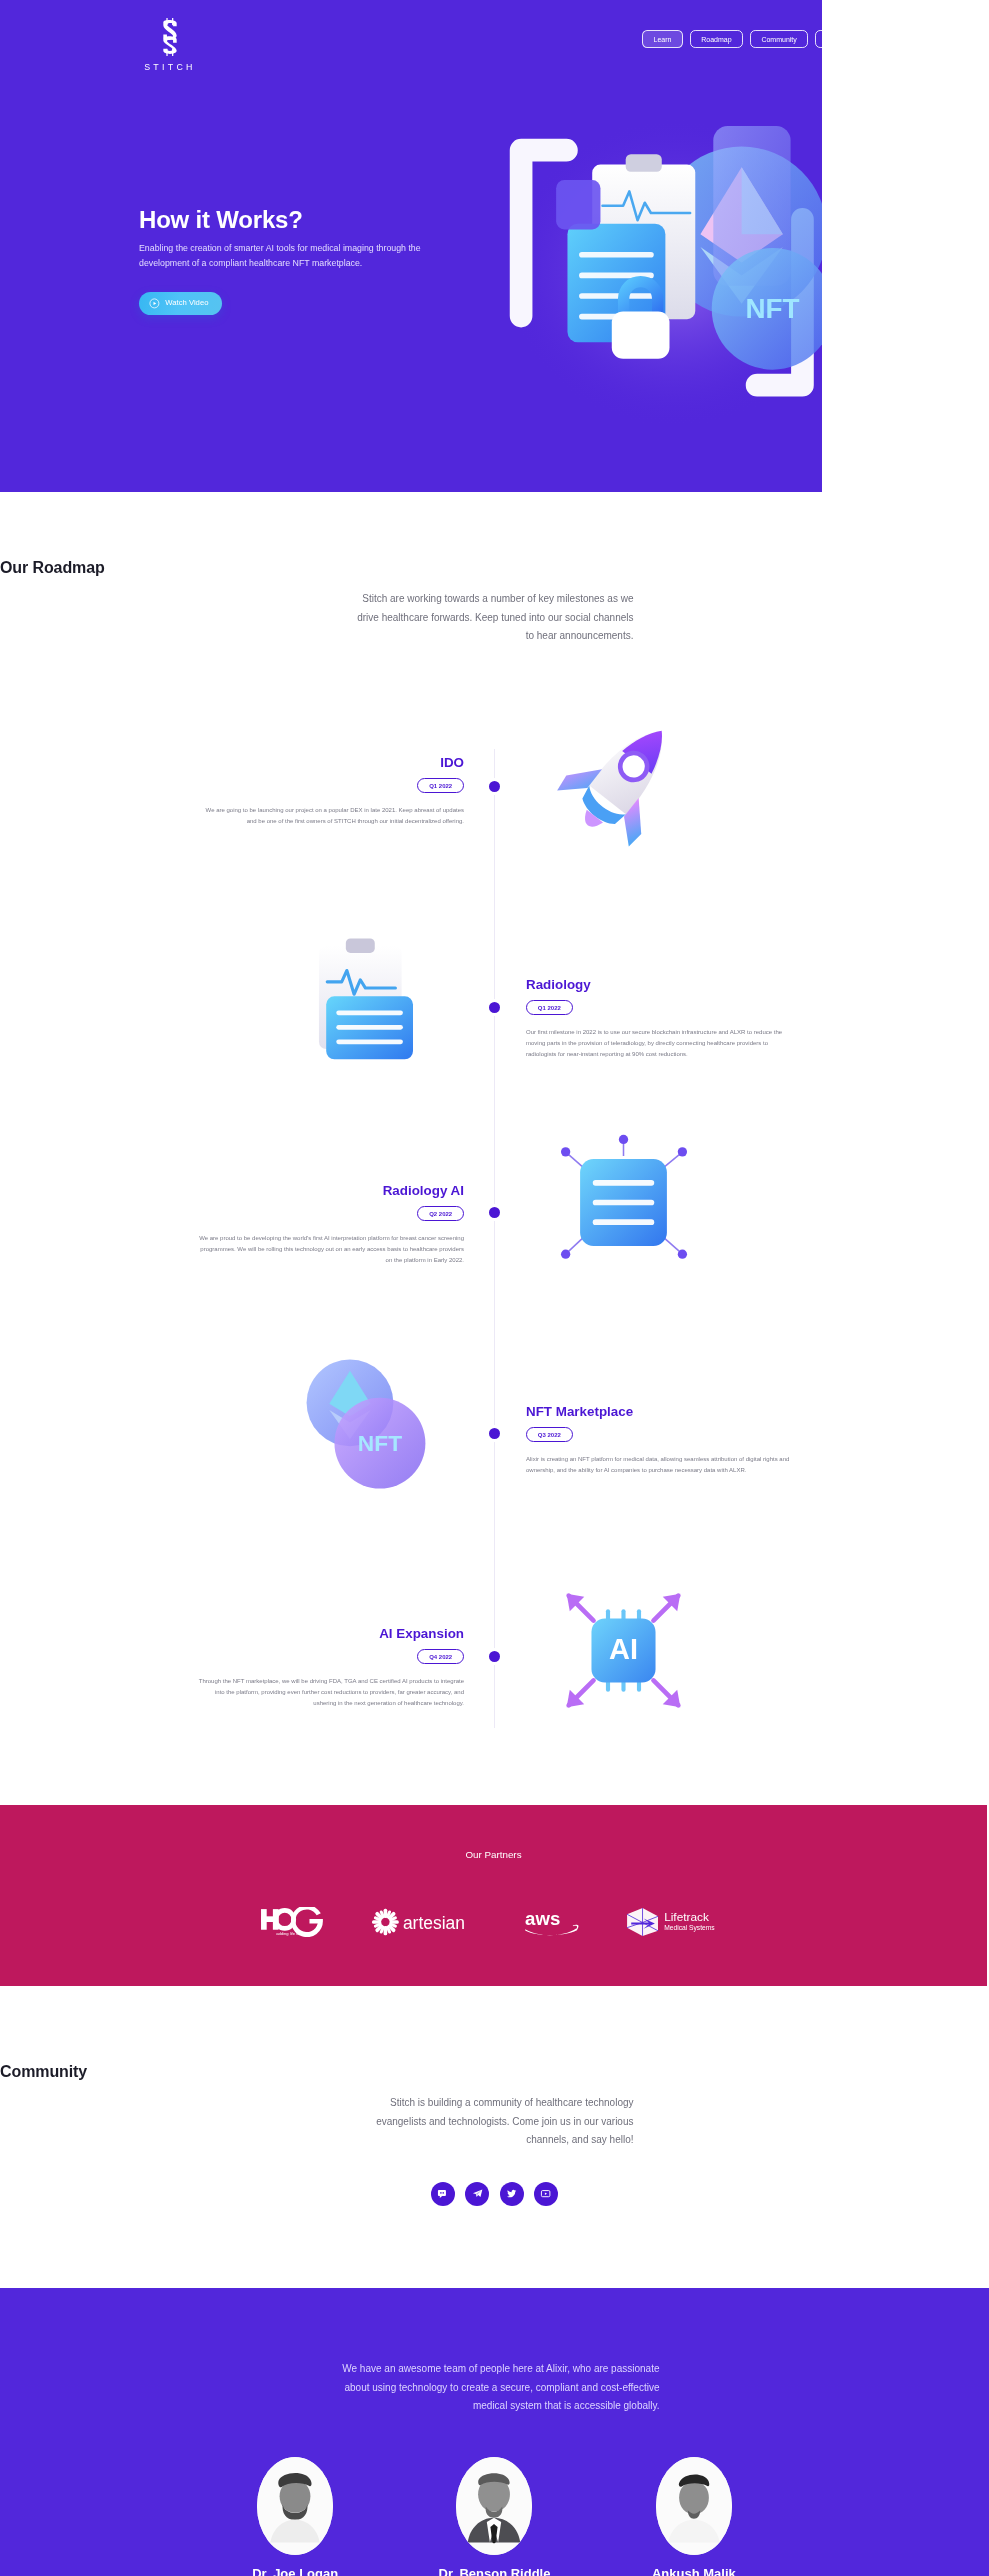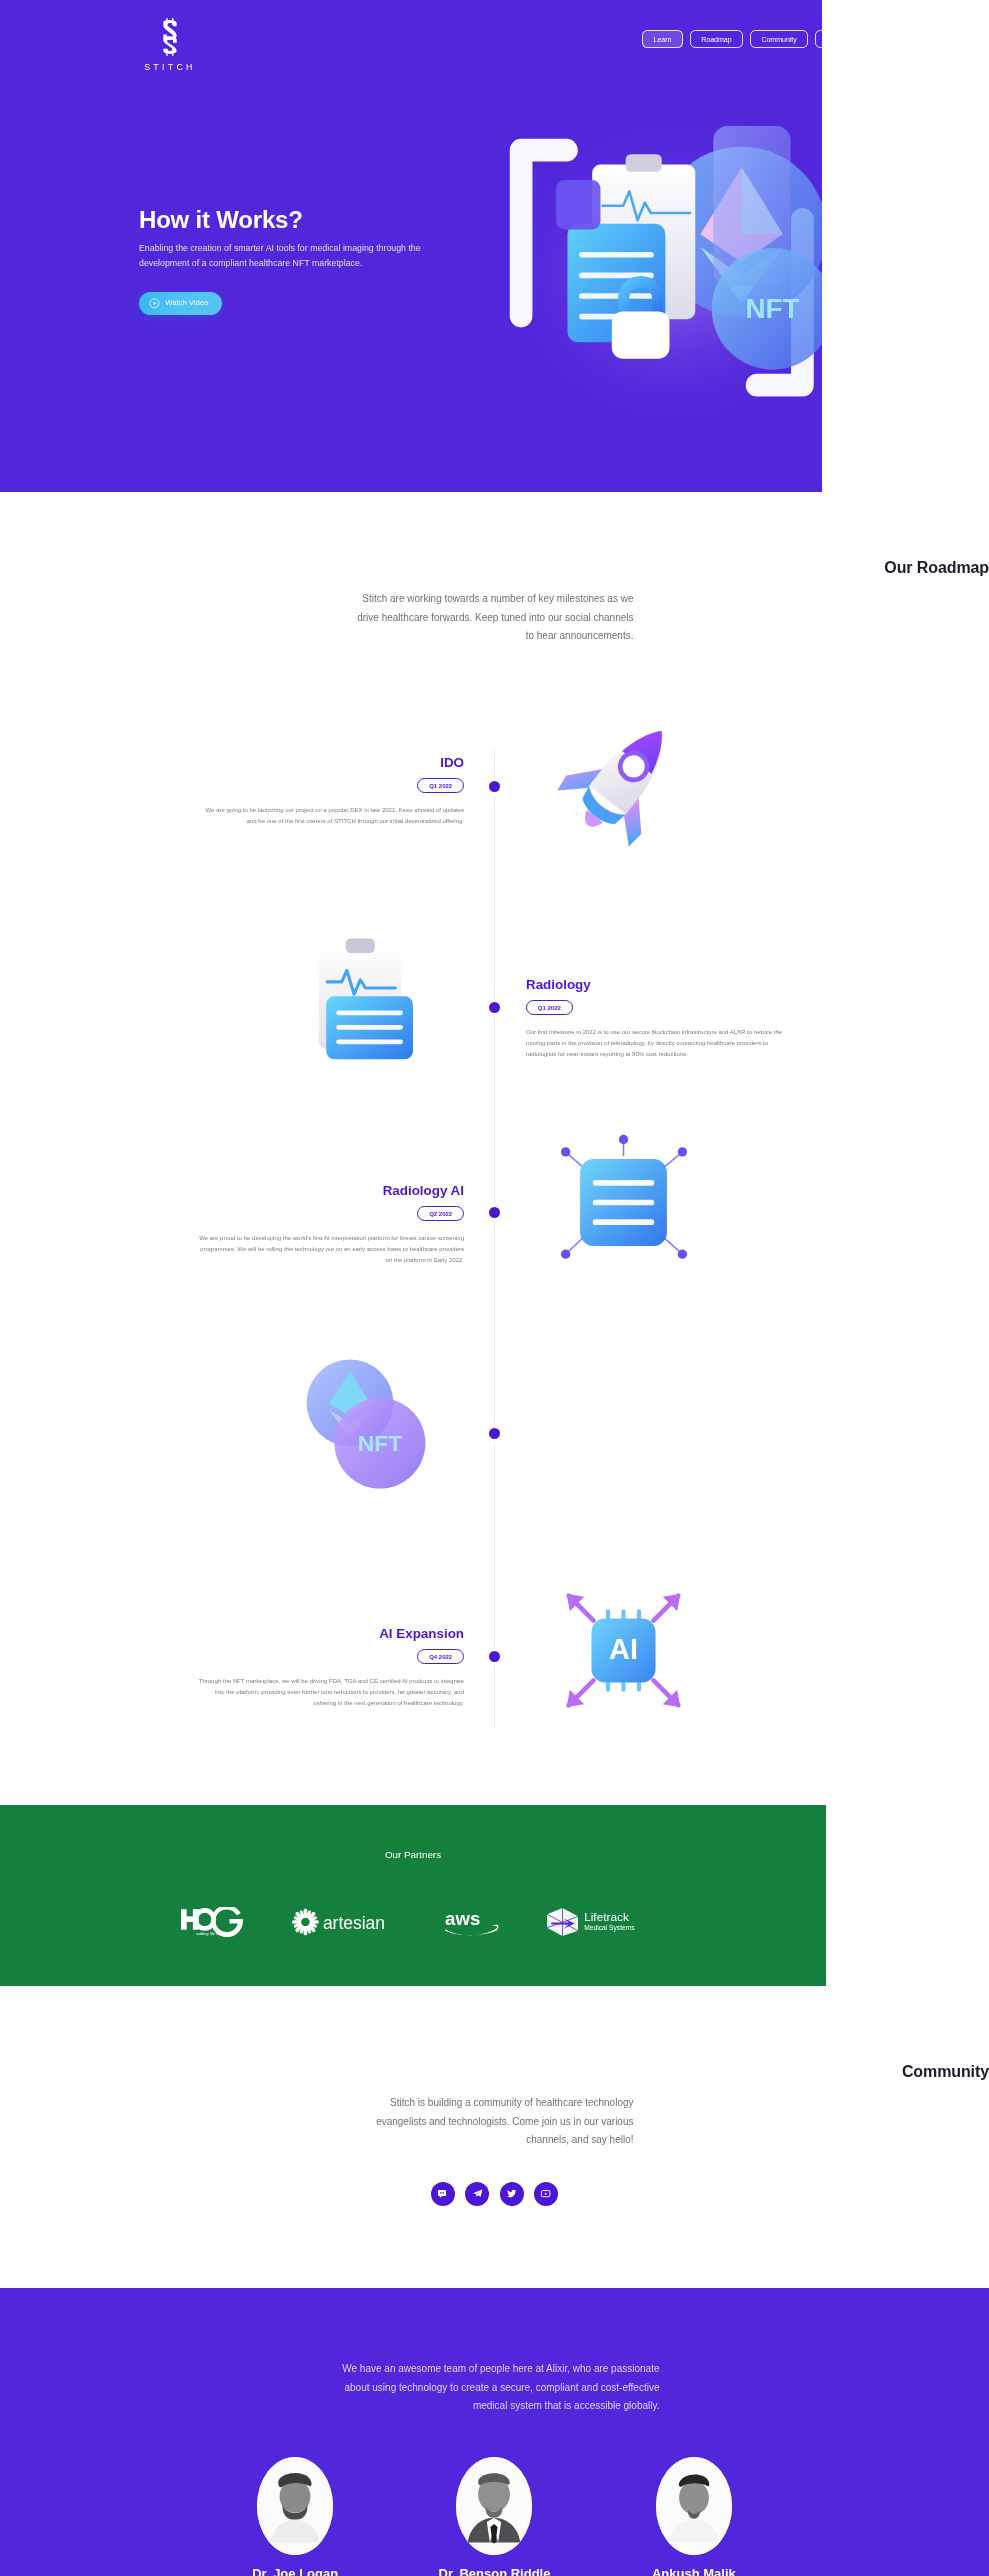--- a/index.html
+++ b/index.html
@@ -84,21 +84,21 @@
 
   
   .hero-art {
     position: absolute;
     left: 453px; top: 77px;
     width: 433px; height: 371px;
   }
 
   
   .section-title {
-    text-align: right;
+    text-align: left;
     font-size: 16px;
     font-weight: 700;
     letter-spacing: -0.1px;
   }
   .section-sub {
     text-align: right;
     font-size: 10px;
     line-height: 1.85;
     color: #6f6f7b;
     font-weight: 300;
@@ -158,22 +158,22 @@
     line-height: 1.85;
     color: #7b7b88;
     font-weight: 300;
   }
   .tl-art { position: absolute; width: 155px; height: 155px; }
   .tl-art.right-side { left: 546px; }
   .tl-art.left-side  { left: 289px; }
 
   
   .partners {
-    width: 826px;
-    background: #15803d;
+    width: 987px;
+    background: #be185d;
     padding: 44px 0 49px;
   }
   .partners-title {
     text-align: center;
     color: #ffffff;
     font-size: 9.8px;
     font-weight: 400;
   }
   .partner-row {
     margin-top: 47px;
@@ -477,20 +477,25 @@
                 <stop offset="1" stop-color="#7b5ef0" stop-opacity=".8"></stop>
             </linearGradient>
           </defs>
           <circle cx="118" cy="110" r="84" fill="url(#nfA)"></circle>
           <path d="M118 48 L158 112 L118 136 L78 112 Z" fill="#7fd8f5"></path>
           <path d="M78 124 L118 148 L158 124 L118 180 Z" fill="#b8cdfb"></path>
           <circle cx="176" cy="188" r="88" fill="url(#nfB)"></circle>
           <text x="176" y="204" text-anchor="middle" font-family="Liberation Sans, sans-serif" font-size="44" font-weight="700" fill="#a6e7ff">NFT</text>
         </svg>
       </div>
+      <div class="tl-text right-side" style="top:0">
+        <div class="tl-heading">NFT Marketplace</div>
+        <div class="tl-chip">Q3 2022</div>
+        <div class="tl-body">Alixir is creating an NFT platform for medical data, allowing seamless attribution of digital rights and ownership, and the ability for AI companies to purchase necessary data with ALXR.</div>
+      </div>
     </div>
 
     <div class="tl-row" style="top:871px">
       <div class="tl-dot" style="top:62px"></div>
       <div class="tl-text left-side" style="top:0">
         <div class="tl-heading">AI Expansion</div>
         <div class="tl-chip">Q4 2022</div>
         <div class="tl-body">Through the NFT marketplace, we will be driving FDA, TGA and CE certified AI products to integrate into the platform, providing even further cost reductions to providers, far greater accuracy, and ushering in the next generation of healthcare technology.</div>
       </div>
       <div class="tl-art right-side" style="top:-15.5px">

